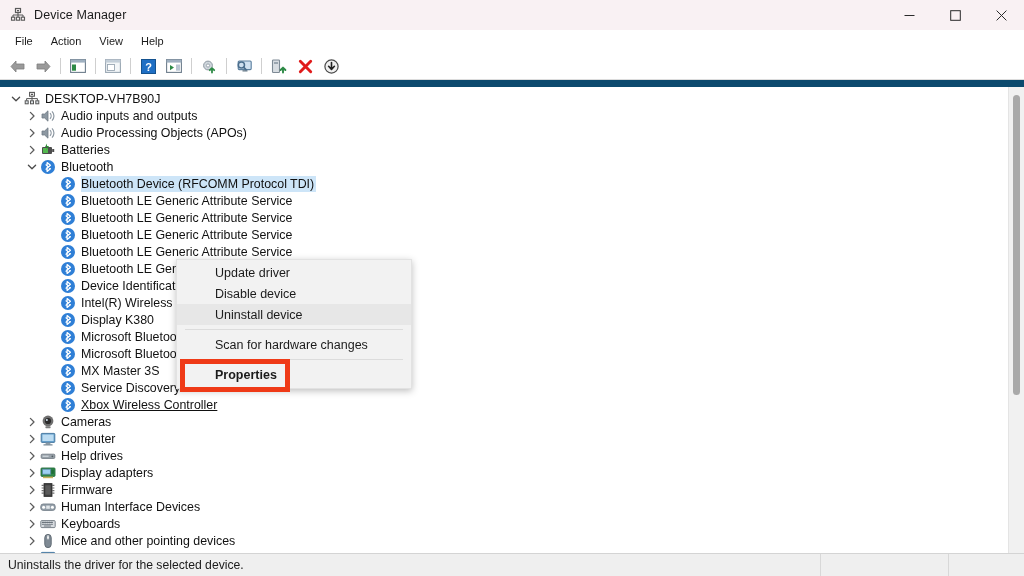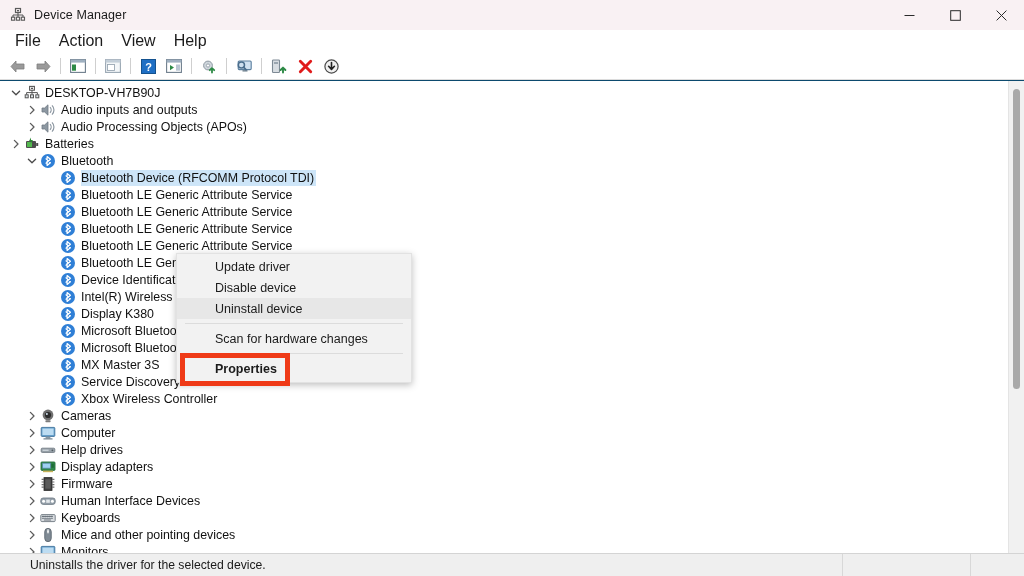--- a/index.html
+++ b/index.html
@@ -49,21 +49,21 @@
   
   .menubar {
     height: 22px;
     background: #ffffff;
     display: flex; align-items: center;
     padding-left: 6px;
     flex: 0 0 22px;
     border-bottom: 1px solid #ffffff;
   }
   .menu-item {
-    font-size: 16px;
+    font-size: 11px;
     color: #1b1b1b;
     padding: 2px 9px;
     line-height: 16px;
   }
 
   
   .toolbar {
     height: 26px;
     background: #ffffff;
     display: flex; align-items: center;
@@ -82,21 +82,21 @@
     margin: 0 4px;
   }
 
   
   .content {
     flex: 1 1 auto;
     position: relative;
     background: #ffffff;
     display: flex;
     overflow: hidden;
-    border-top: 1px solid #0c4a6e;
+    border-top: 7px solid #0c4a6e;
     gap: 24px;
   }
   .tree {
     flex: 1 1 auto;
     position: relative;
     padding-top: 3px;
     overflow: hidden;
   }
   .row {
     height: 17px;
@@ -147,21 +147,21 @@
   .statusbar {
     height: 22px;
     flex: 0 0 22px;
     background: #efefef;
     border-top: 1px solid #d4d4d4;
     display: flex; align-items: center;
     font-size: 12.2px;
     color: #1b1b1b;
   }
   .st-cell { height: 22px; display:flex; align-items:center; }
-  .st-main { padding-left: 8px; flex: 0 0 812px; margin-left: 22px; }
+  .st-main { padding-left: 8px; flex: 0 0 812px; }
   .st-div { width:1px; height:22px; background:#d8d8d8; }
   .st-b { flex: 0 0 127px; }
   .st-c { flex: 1 1 auto; }
 
   
   .ctxmenu {
     position: absolute;
     left: 176px; top: 172px;
     width: 234px;
     background: #f2f2f2;
@@ -378,21 +378,21 @@
           </div>
           <div class="ico">
             <svg width="16" height="16" viewBox="0 0 16 16">
               <path d="M2 6 H4.6 L8 2.8 V13.2 L4.6 10 H2 Z" fill="#8d98a2" stroke="#6f7a84" stroke-width=".8" stroke-linejoin="round"></path>
               <path d="M10 5.2 A4 4 0 0 1 10 10.8" fill="none" stroke="#8d98a2" stroke-width="1.2"></path>
               <path d="M12 3.4 A6.4 6.4 0 0 1 12 12.6" fill="none" stroke="#8d98a2" stroke-width="1.2"></path>
             </svg>
           </div>
           <span class="row-label">Audio Processing Objects (APOs)</span>
         </div>
-        <div class="row" style="padding-left: 8px;">
+        <div class="row" style="padding-left: 24px;">
           <div class="chev">
             <svg width="10" height="10" viewBox="0 0 10 10">
               <path d="M3.4 1.4 L7 5 L3.4 8.6" fill="none" stroke="#5c5c5c" stroke-width="1.3" stroke-linecap="round" stroke-linejoin="round"></path>
             </svg>
           </div>
           <div class="ico">
             <svg width="16" height="16" viewBox="0 0 16 16">
               <rect x="2" y="5" width="10" height="7" rx="1" fill="#4d4d4d"></rect>
               <rect x="12.2" y="7" width="2" height="3" fill="#4d4d4d"></rect>
               <rect x="3" y="6" width="5" height="5" fill="#54b94f"></rect>
@@ -538,21 +538,21 @@
         <div class="row" style="padding-left: 44px;">
           <div class="chev"></div>
           <div class="ico">
             <svg width="16" height="16" viewBox="0 0 16 16">
               <circle cx="8" cy="8" r="7" fill="#2f7fd6"></circle>
               <path d="M7.1 3.6 L10.4 6.3 L6 10.2 M6 5.9 L10.4 9.8 L7.1 12.4 L7.1 3.6" fill="none" stroke="#ffffff" stroke-width="1.25" stroke-linejoin="round" stroke-linecap="round"></path>
             </svg>
           </div>
           <span class="row-label">Service Discovery Service</span>
         </div>
-        <div class="row" style="padding-left: 44px;">
+        <div class="row" style="padding-left: 44px; text-decoration: underline;">
           <div class="chev"></div>
           <div class="ico">
             <svg width="16" height="16" viewBox="0 0 16 16">
               <circle cx="8" cy="8" r="7" fill="#2f7fd6"></circle>
               <path d="M7.1 3.6 L10.4 6.3 L6 10.2 M6 5.9 L10.4 9.8 L7.1 12.4 L7.1 3.6" fill="none" stroke="#ffffff" stroke-width="1.25" stroke-linejoin="round" stroke-linecap="round"></path>
             </svg>
           </div>
           <span class="row-label">Xbox Wireless Controller</span>
         </div>
         <div class="row" style="padding-left: 24px;">

